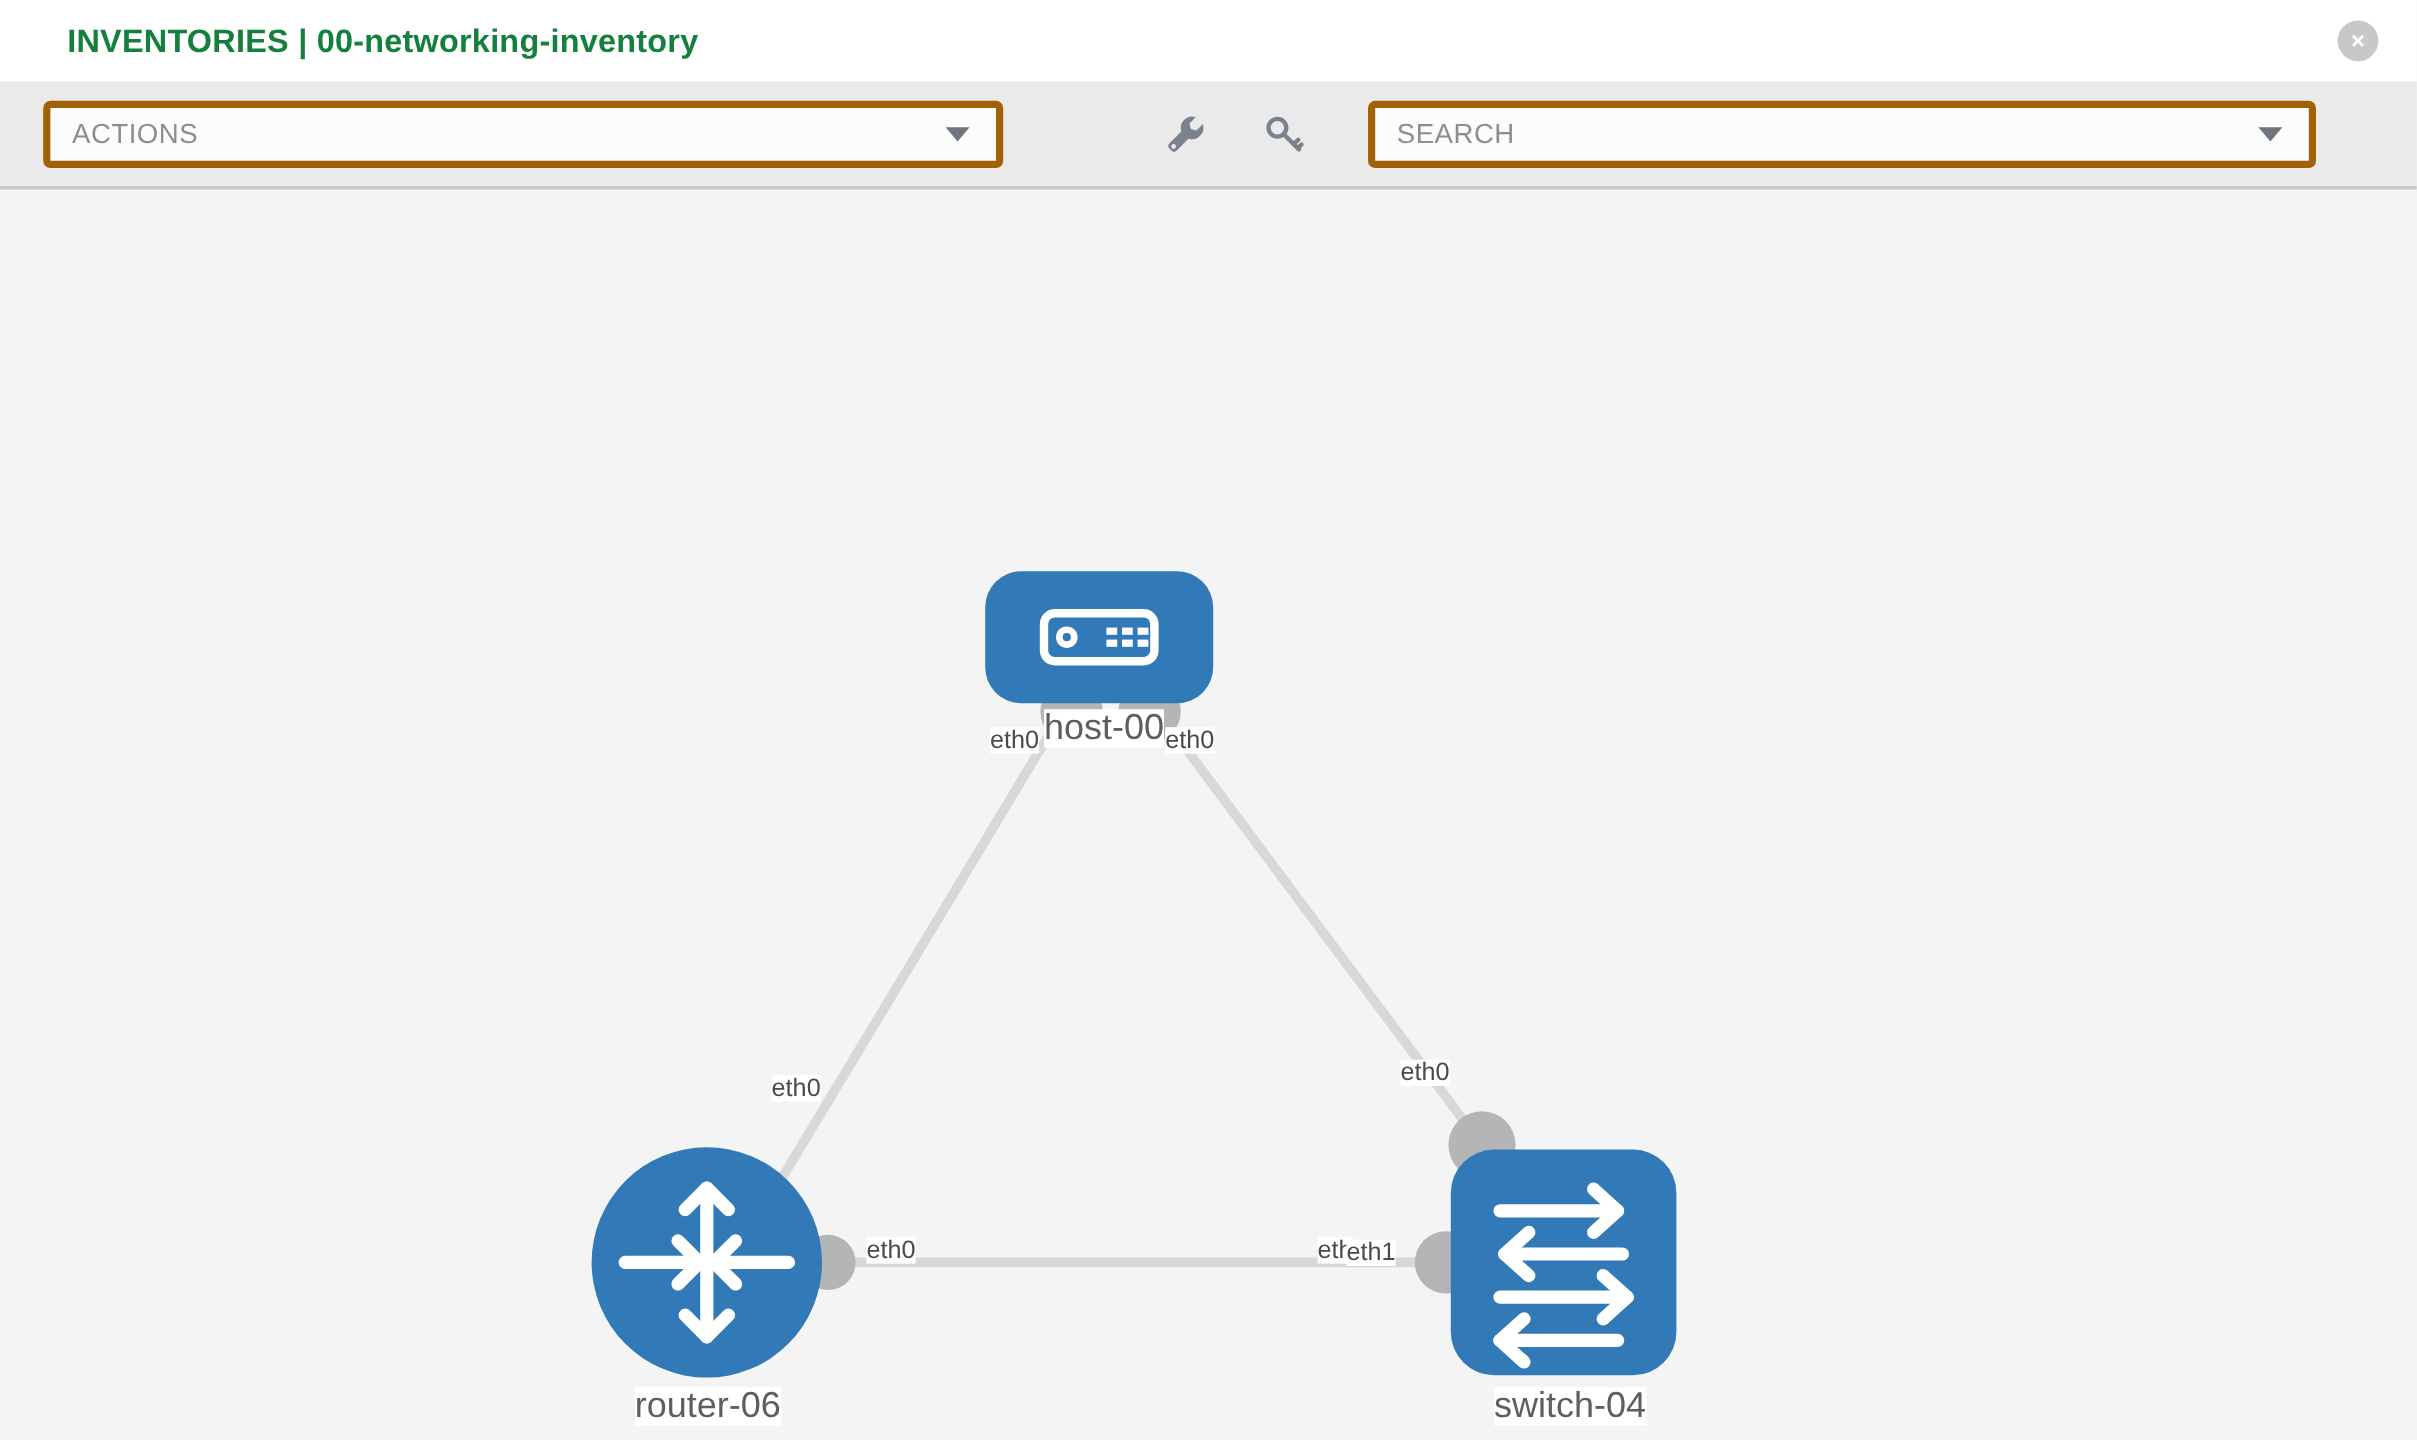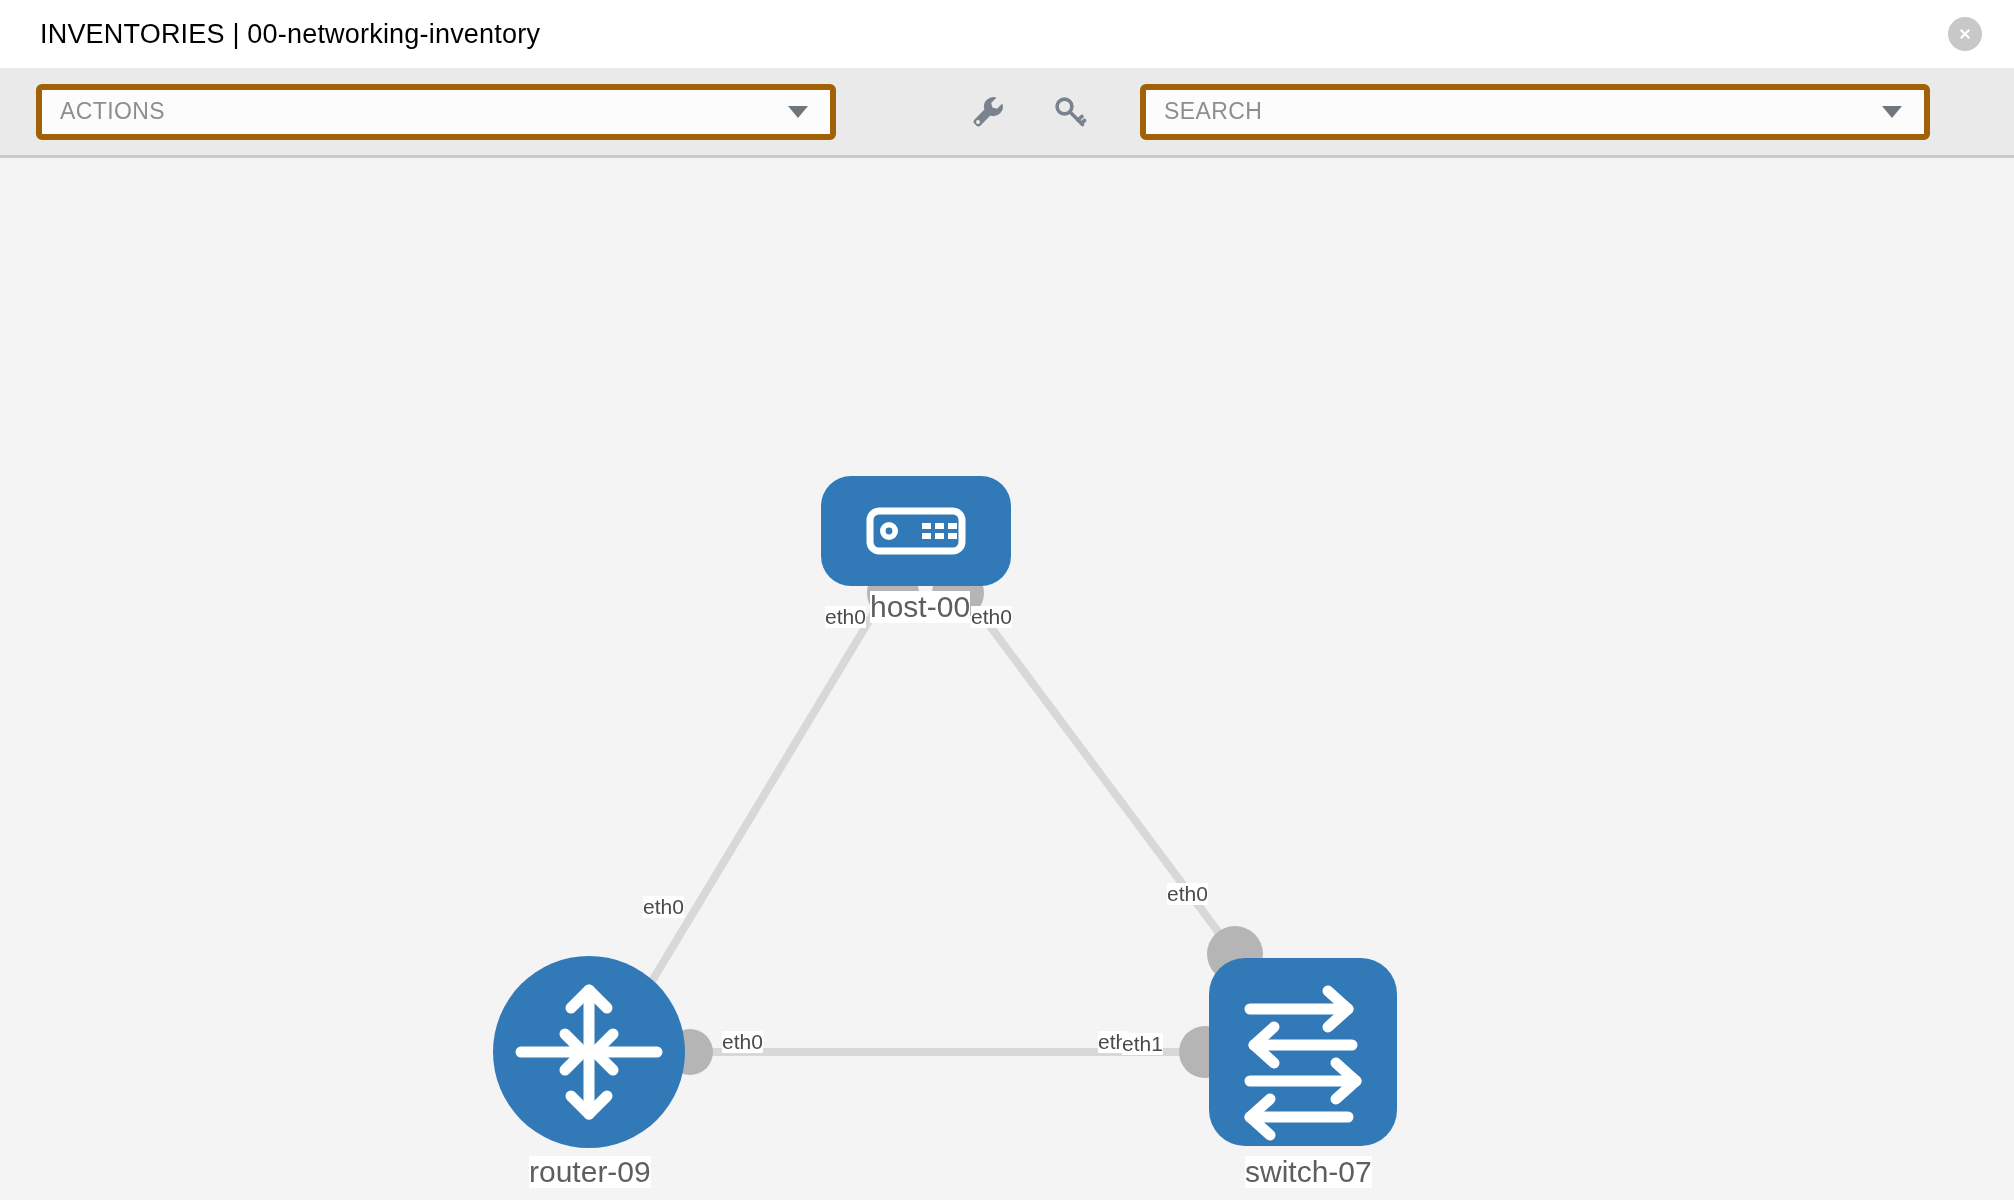--- a/index.html
+++ b/index.html
@@ -23,24 +23,24 @@
   .header {
     position: absolute;
     top: 0; left: 0;
     width: 2014px;
     height: 68px;
     background: #ffffff;
     display: flex;
     align-items: center;
   }
   .header-title {
-    margin-left: 40px;
+    margin-left: 56px;
     font-size: 27px;
-    font-weight: normal;
-    color: #000000;
+    font-weight: bold;
+    color: #15803d;
     letter-spacing: 0.2px;
     white-space: nowrap;
   }
   .close-icon {
     position: absolute;
     right: 32px;
     top: 50%;
     transform: translateY(-50%);
     width: 34px;
     height: 34px;
@@ -326,19 +326,19 @@
     <div class="node-label iface" style="left:643px; top:735px;">eth0</div>
 
     <div class="node-label iface" style="left:1167px; top:722px;">eth0</div>
 
     <div class="node-label iface" style="left:722px; top:870px;">eth0</div>
 
     <div class="node-label iface" style="left:1098px; top:870px;">eth</div>
 
     <div class="node-label iface" style="left:1122px; top:872px;text-align:right;">eth1</div>
 
-    <div class="node-label device" style="left:529px; top:995px;">router-09</div>
-
-    <div class="node-label device" style="left:1245px; top:995px;">switch-07</div>
+    <div class="node-label device" style="left:529px; top:995px;">router-06</div>
+
+    <div class="node-label device" style="left:1245px; top:995px;">switch-04</div>
 
 
   </div>
 </div>
 
 </body></html>

